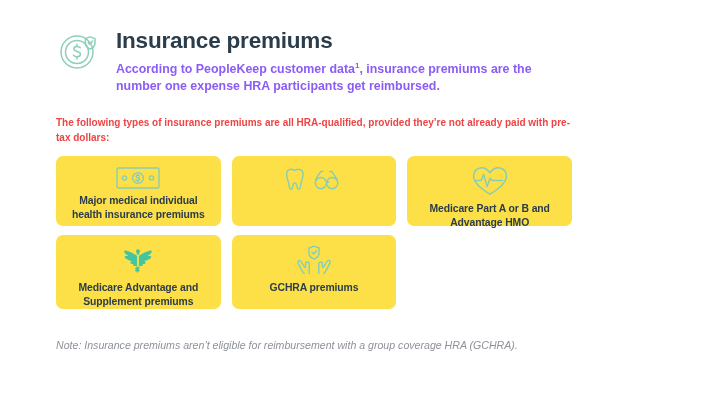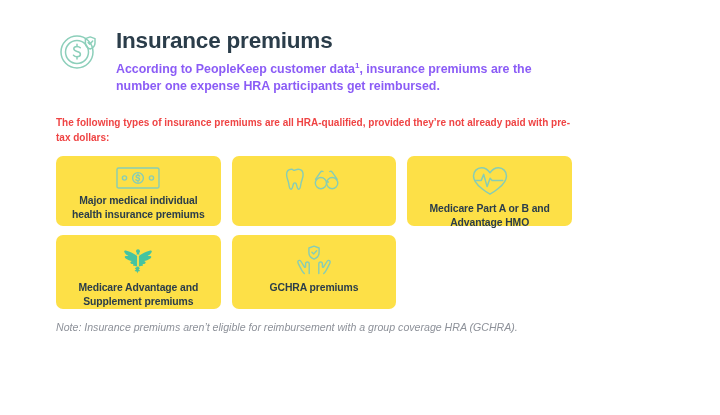--- a/index.html
+++ b/index.html
@@ -106,21 +106,21 @@
     line-height: 1.32;
     font-weight: bold;
     color: #2b3d4a;
     text-align: center;
     letter-spacing: -0.1px;
   }
   .card.row2 .card-icon { height: 32px; margin-bottom: 5px; }
 
   
   .note {
-    margin-top: 11px;
+    margin-top: 29px;
     font-size: 10.6px;
     font-style: italic;
     color: #8d9199;
     line-height: 1.4;
   }
 </style>
 </head>
 <body>
 
 <div class="page">

